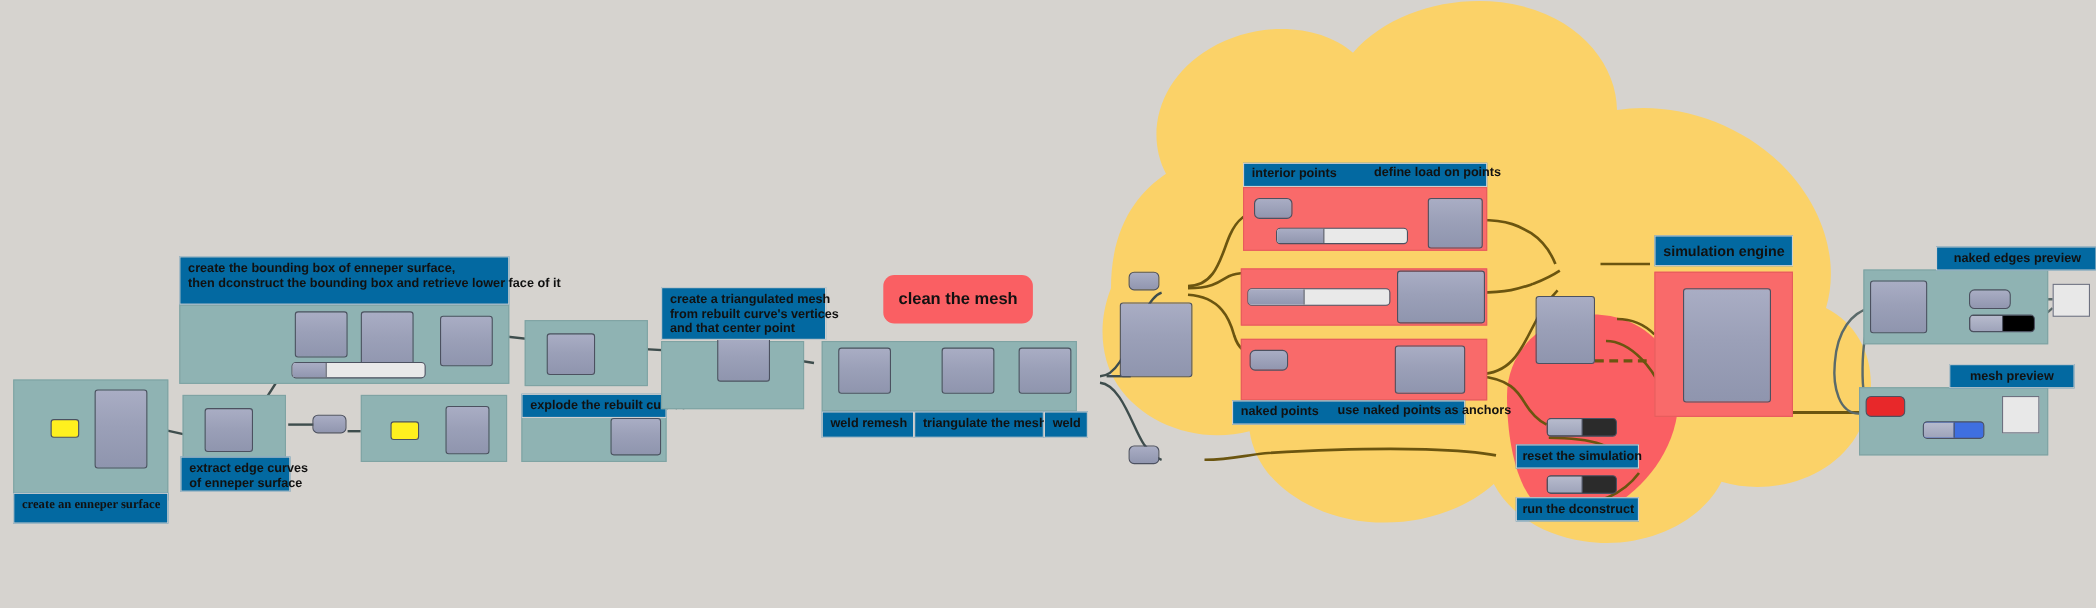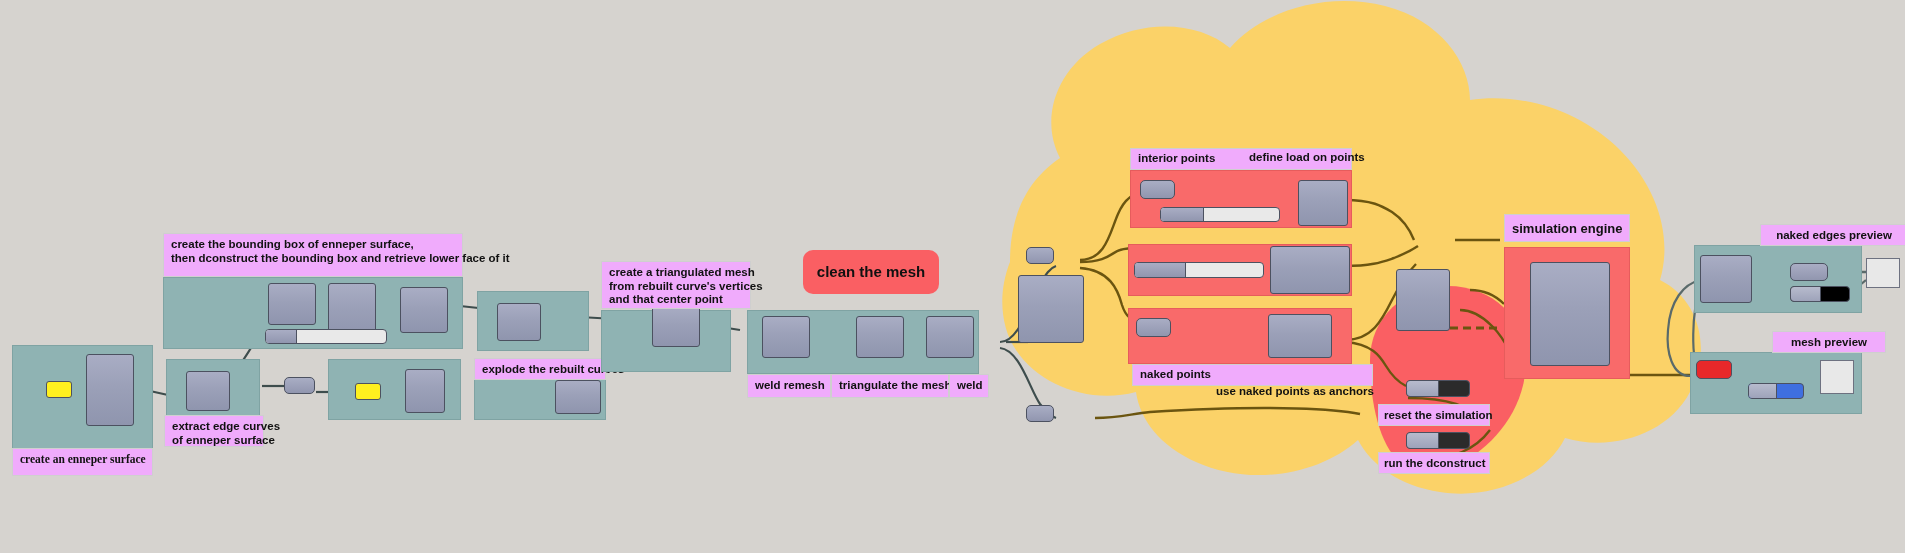--- a/index.html
+++ b/index.html
@@ -21,21 +21,21 @@
     position:absolute;
     background:#8fb3b3;
     border:1px solid #7fa3a3;
     box-sizing:border-box;
   }
   .group.red{background:#f96a6a;border-color:#e65c5c;}
 
   
   .cap{
     position:absolute;
-    background:#f0abfc;
+    background:#0369a1;
     border:1px solid #cfcfcf;
     color:#111;
     font-size:11.5px;
     line-height:13.5px;
     font-weight:bold;
     padding:4px 7px;
     box-sizing:border-box;
     white-space:pre;
   }
   .cap.center{text-align:center;}
@@ -299,22 +299,22 @@
 
     <div class="group red" style="left:1128px;top:244px;width:224px;height:52px;"></div>
     <div class="slider" style="left:1134px;top:262px;width:130px;height:16px;">
       <div class="knob" style="width:50px;"></div>
     </div>
     <div class="comp" style="left:1270px;top:246px;width:80px;height:48px;"></div>
 
     <div class="group red" style="left:1128px;top:308px;width:224px;height:56px;"></div>
     <div class="param" style="left:1136px;top:318px;width:35px;height:19px;"></div>
     <div class="comp" style="left:1268px;top:314px;width:64px;height:44px;"></div>
-    <div class="cap" style="left:1120px;top:364px;width:241px;height:22px;padding:3px 7px;margin-left:12px;">naked points</div>
-    <div class="cap bare" style="left:1212px;top:364px;width:146px;height:22px;padding:21px 4px;
+    <div class="cap" style="left:1120px;top:364px;width:212px;height:22px;padding:3px 7px;">naked points</div>
+    <div class="cap bare" style="left:1212px;top:364px;width:146px;height:22px;padding:3px 4px;
          border:none;background:transparent;">use naked points as anchors</div>
 
     <div class="comp" style="left:1396px;top:269px;width:54px;height:62px;"></div>
 
     <div class="group red" style="left:1504px;top:247px;width:126px;height:132px;"></div>
     <div class="comp" style="left:1530px;top:262px;width:80px;height:104px;"></div>
     <div class="cap big" style="left:1504px;top:214px;width:126px;height:28px;
          font-size:13px;line-height:20px;">simulation engine</div>
 
     <div class="toggle" style="left:1406px;top:380px;width:64px;height:17px;">

